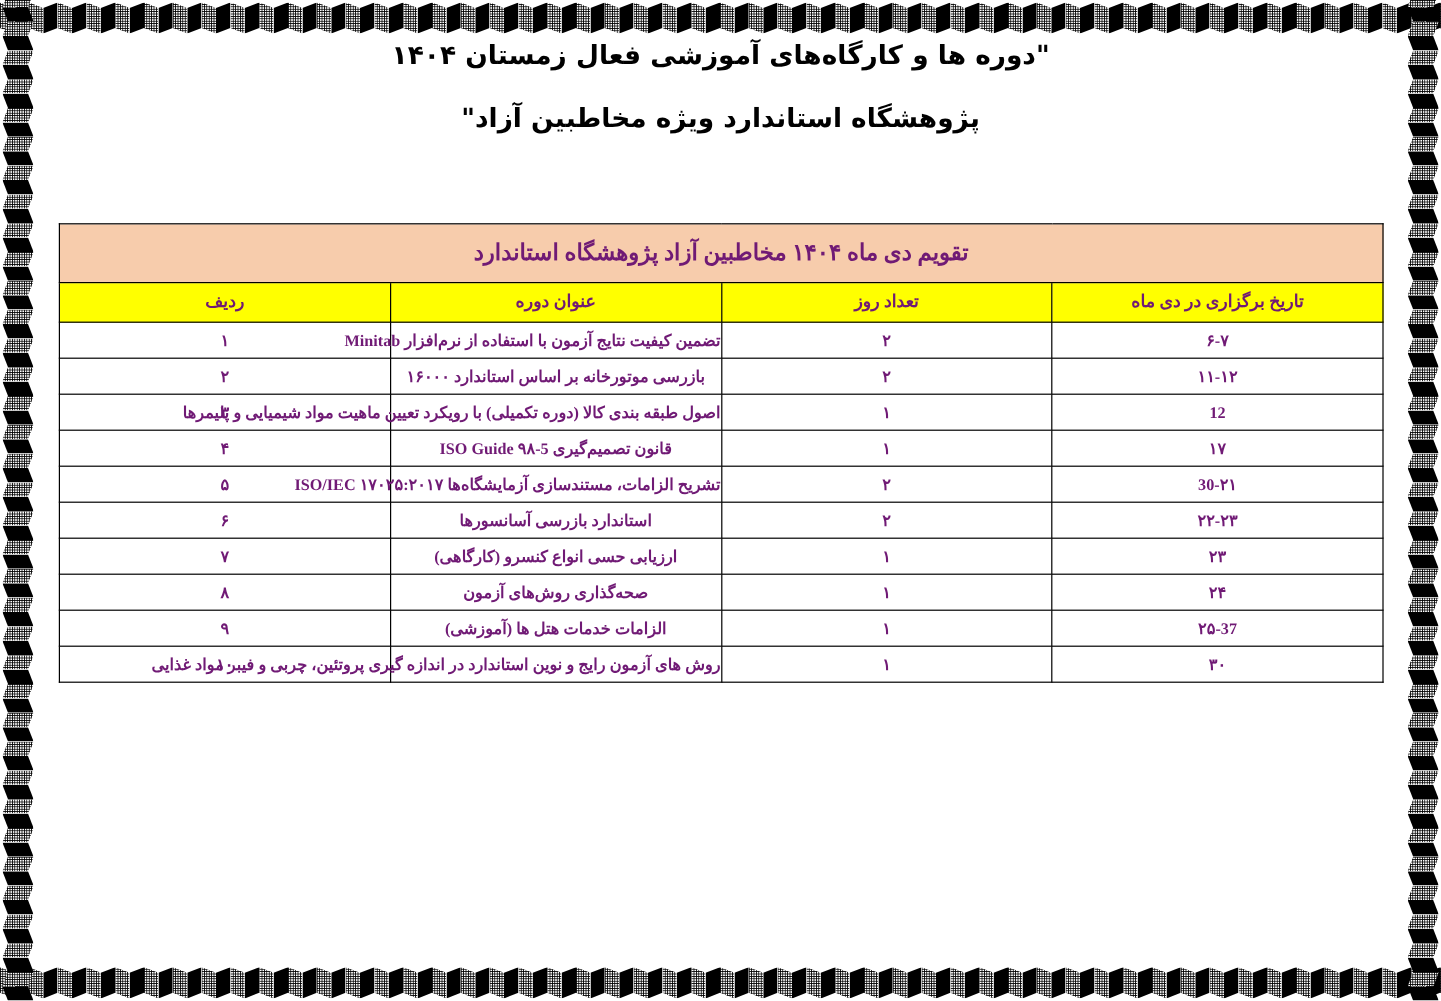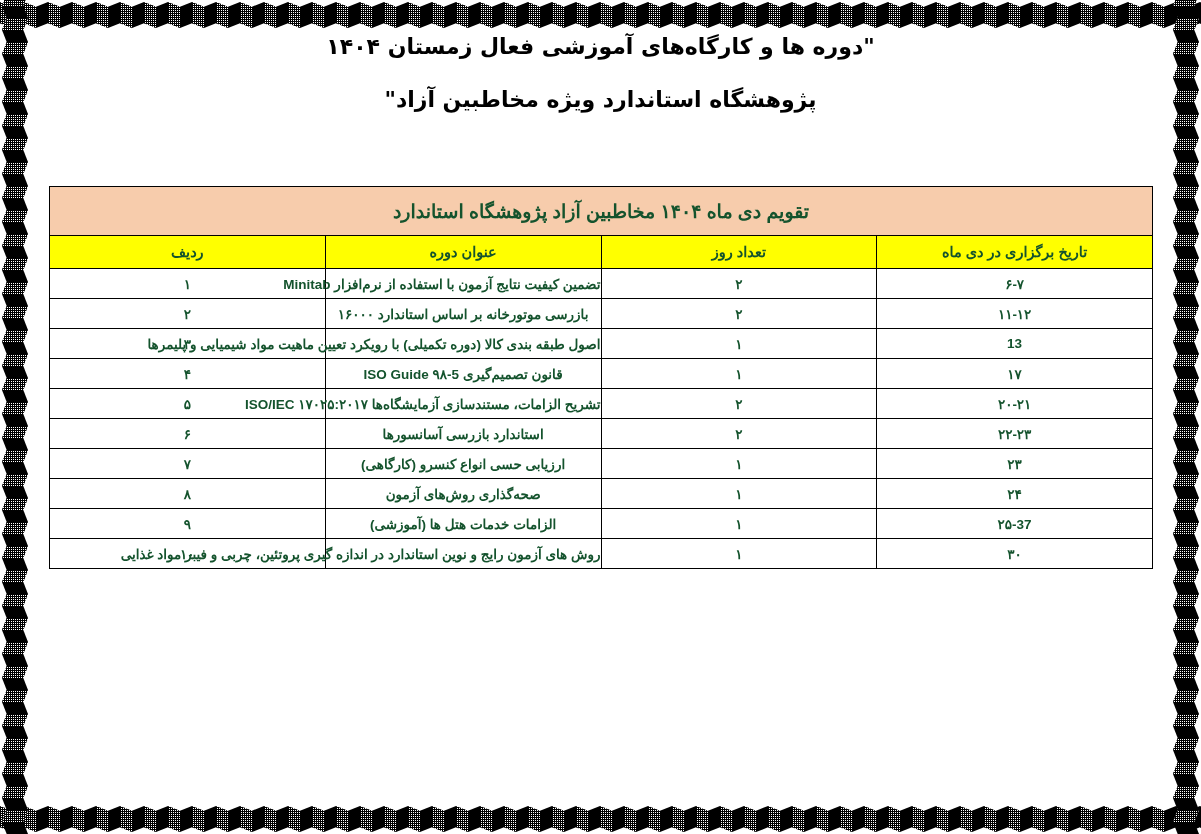--- a/index.html
+++ b/index.html
@@ -97,22 +97,22 @@
     border-collapse: collapse;
     table-layout: fixed;
     direction: rtl;
   }
   table.calendar-table td,
   table.calendar-table th {
     border: 1.6px solid #000000;
     padding: 0;
     text-align: center;
     vertical-align: middle;
-    font-family: Liberation Sans, sans-serif;
-    color: #14532d;
+    font-family: Liberation Serif, serif;
+    color: #701a75;
   }
   tr.banner-row td {
     background: #F7CCAC;
     height: 49px;
     font-size: 19px;
     font-weight: bold;
     letter-spacing: 0;
   }
   tr.column-head-row th {
     background: #FFFF00;
@@ -520,33 +520,33 @@
         <td class="col-title">تضمین کیفیت نتایج آزمون با استفاده از نرم‌افزار Minitab</td>
         <td class="col-index">۱</td>
       </tr>
       <tr class="data-row">
         <td class="col-date">۱۱-۱۲</td>
         <td class="col-days">۲</td>
         <td class="col-title">بازرسی موتورخانه بر اساس استاندارد ۱۶۰۰۰</td>
         <td class="col-index">۲</td>
       </tr>
       <tr class="data-row">
-        <td class="col-date">13</td>
+        <td class="col-date">12</td>
         <td class="col-days">۱</td>
         <td class="col-title">اصول طبقه بندی کالا (دوره تکمیلی) با رویکرد تعیین ماهیت مواد شیمیایی و پلیمرها</td>
         <td class="col-index">۳</td>
       </tr>
       <tr class="data-row">
         <td class="col-date">۱۷</td>
         <td class="col-days">۱</td>
         <td class="col-title">قانون تصمیم‌گیری 5-۹۸ ISO Guide</td>
         <td class="col-index">۴</td>
       </tr>
       <tr class="data-row">
-        <td class="col-date">۲۰-۲۱</td>
+        <td class="col-date">30-۲۱</td>
         <td class="col-days">۲</td>
         <td class="col-title">تشریح الزامات، مستندسازی آزمایشگاه‌ها ISO/IEC ۱۷۰۲۵:۲۰۱۷</td>
         <td class="col-index">۵</td>
       </tr>
       <tr class="data-row">
         <td class="col-date">۲۲-۲۳</td>
         <td class="col-days">۲</td>
         <td class="col-title">استاندارد بازرسی آسانسورها</td>
         <td class="col-index">۶</td>
       </tr>

